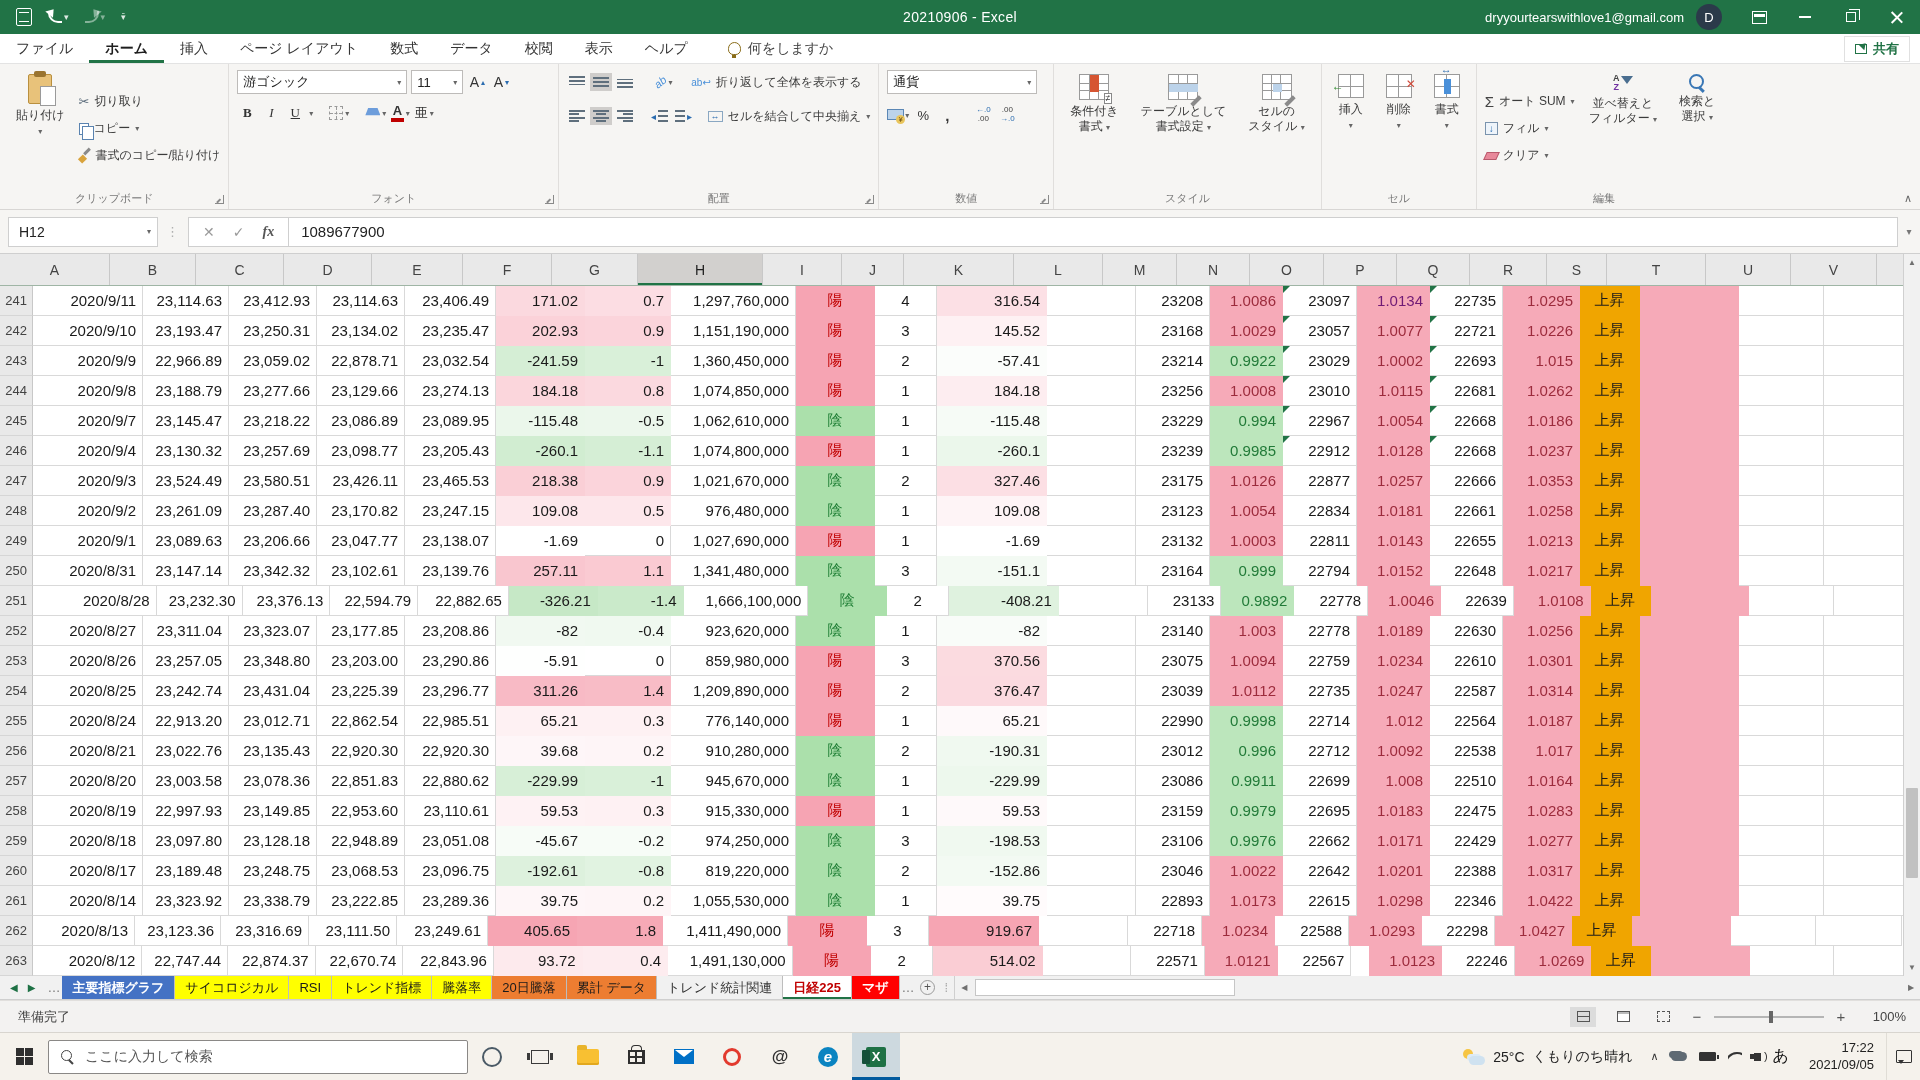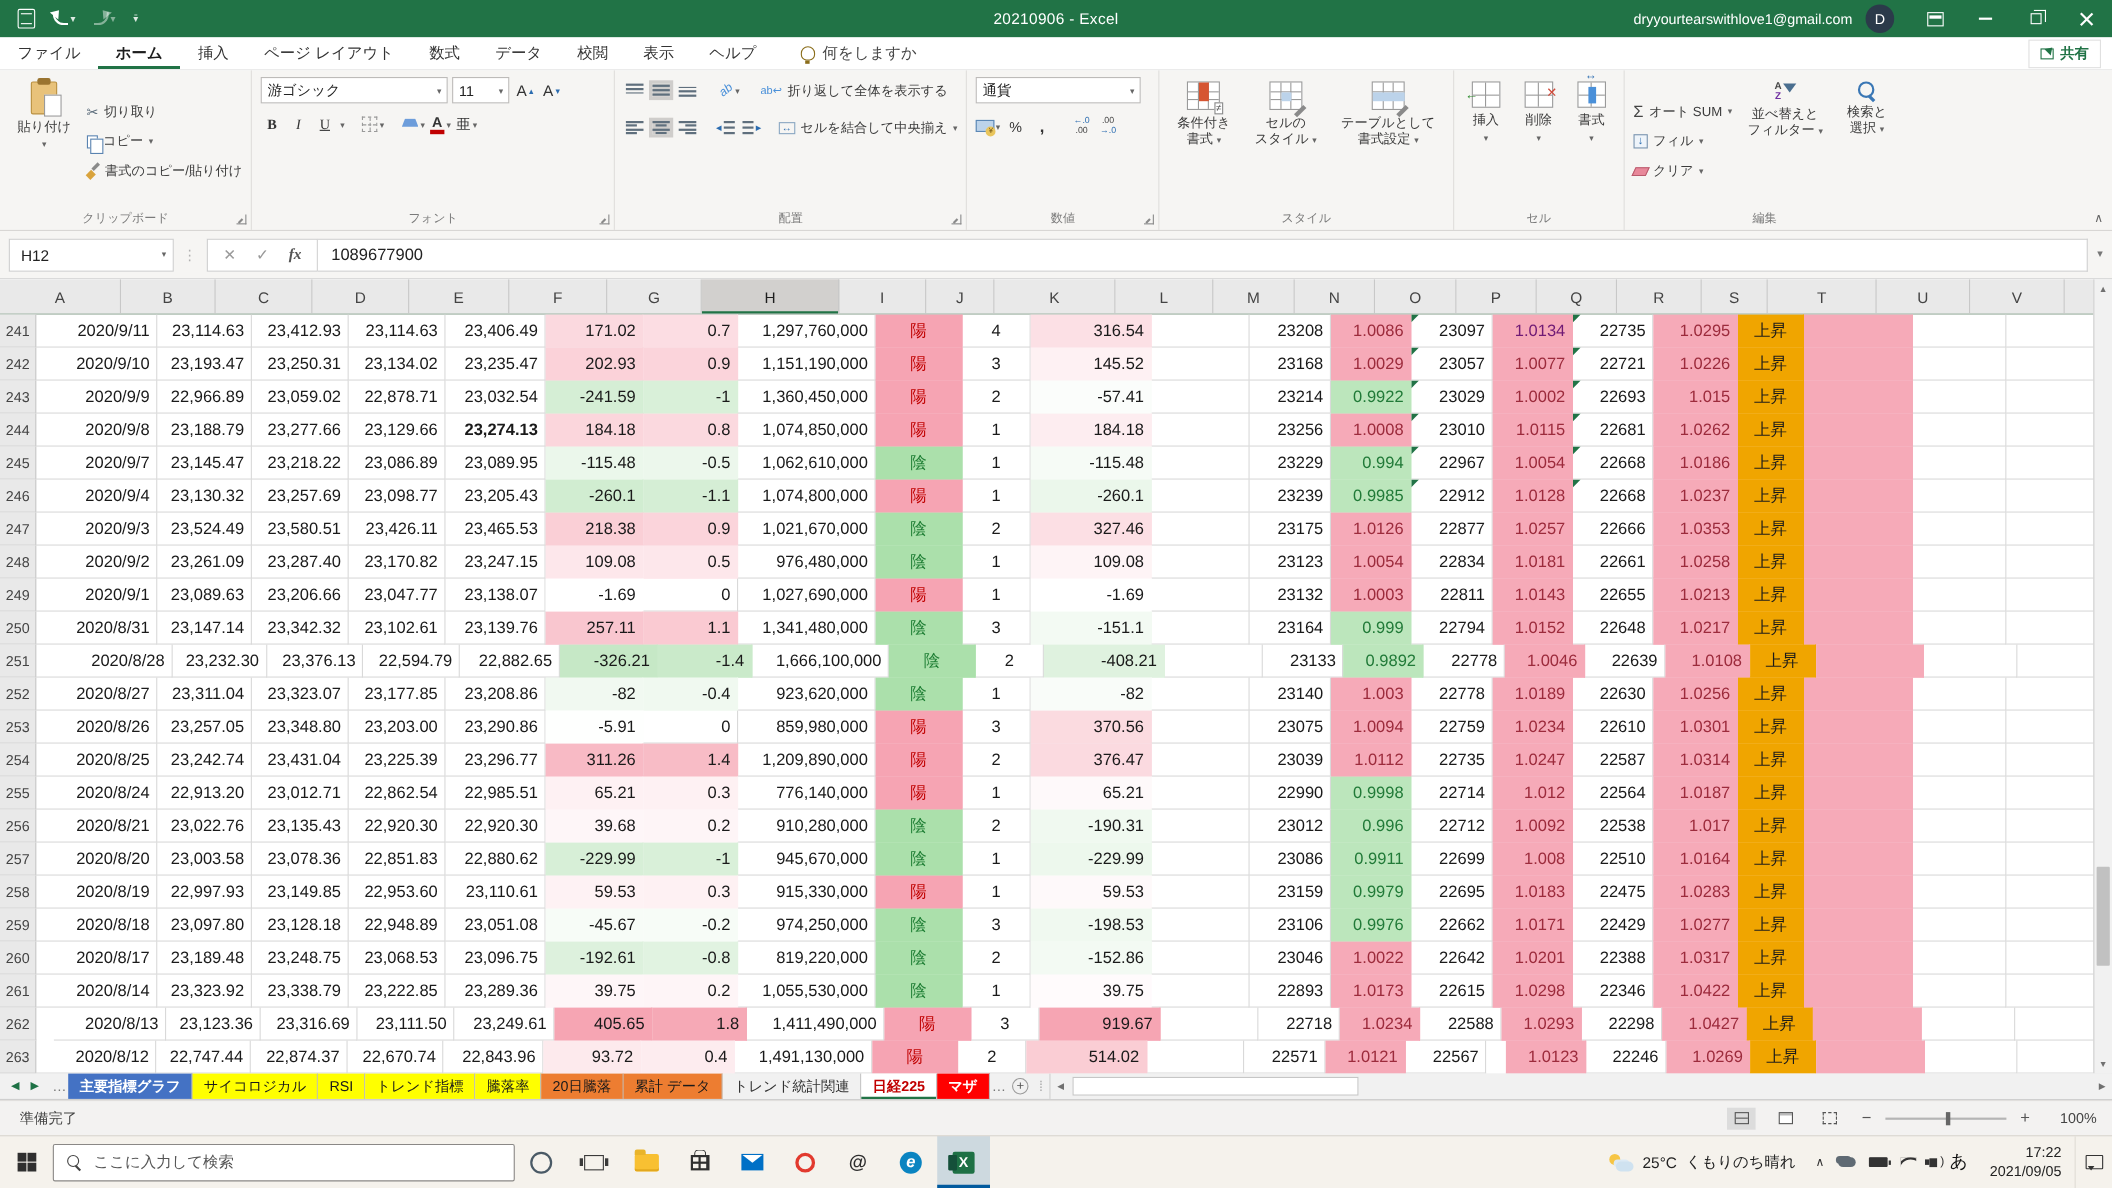--- a/index.html
+++ b/index.html
@@ -499,26 +499,26 @@
         </div>
     </div>
 
     <div class="rgroup">
       <div class="rgc">
         <div class="bigbtn">
           <span class="grid-ic gi-red"></span>
           <span><span>条件付き</span><br><span>書式</span> <span class="chev">▾</span></span>
         </div>
         <div class="bigbtn">
+          <span class="grid-ic gi-blue gi-brush"></span>
+          <span><span>テーブルとして</span><br><span>書式設定</span> <span class="chev">▾</span></span>
+        </div>
+        <div class="bigbtn">
           <span class="grid-ic gi-sel gi-brush"></span>
           <span><span>セルの</span><br><span>スタイル</span> <span class="chev">▾</span></span>
-        </div>
-        <div class="bigbtn">
-          <span class="grid-ic gi-blue gi-brush"></span>
-          <span><span>テーブルとして</span><br><span>書式設定</span> <span class="chev">▾</span></span>
         </div>
       </div>
       <div class="rglabel">
           <span>スタイル</span>
         </div>
     </div>
 
     <div class="rgroup">
       <div class="rgc">
         <div class="bigbtn">
@@ -698,21 +698,21 @@
           <div class="cell" style="width: 99px; background: rgb(246, 170, 184); border-right-color: rgb(246, 170, 184); border-bottom-color: rgb(246, 170, 184);"></div>
           <div class="cell" style="width: 85px;"></div>
           <div class="cell" style="width: 86px;"></div>
         </div>
         <div class="grow">
           <div class="rowhead">244</div>
           <div class="cell" style="width: 110px;">2020/9/8</div>
           <div class="cell" style="width: 86px;">23,188.79</div>
           <div class="cell" style="width: 88px;">23,277.66</div>
           <div class="cell" style="width: 88px;">23,129.66</div>
-          <div class="cell" style="width: 91px; font-weight: bold;">23,274.13</div>
+          <div class="cell" style="width: 91px;">23,274.13</div>
           <div class="cell" style="width: 89px; background: rgb(251, 214, 220); border-right-color: rgb(251, 214, 220); border-bottom-color: rgb(251, 214, 220);">184.18</div>
           <div class="cell" style="width: 86px; background: rgb(251, 217, 223); border-right-color: rgb(251, 217, 223); border-bottom-color: rgb(251, 217, 223);">0.8</div>
           <div class="cell" style="width: 125px;">1,074,850,000</div>
           <div class="cell ctr" style="width: 79px; background: rgb(246, 164, 179); border-right-color: rgb(246, 164, 179); border-bottom-color: rgb(246, 164, 179); color: rgb(192, 0, 0);">陽</div>
           <div class="cell ctr" style="width: 62px;">1</div>
           <div class="cell" style="width: 110px; background: rgb(253, 237, 240); border-right-color: rgb(253, 237, 240); border-bottom-color: rgb(253, 237, 240);">184.18</div>
           <div class="cell" style="width: 89px;"></div>
           <div class="cell" style="width: 74px;">23256</div>
           <div class="cell" style="width: 73px; background: rgb(246, 170, 184); border-right-color: rgb(246, 170, 184); border-bottom-color: rgb(246, 170, 184); color: rgb(156, 43, 60);">1.0008</div>
           <div class="cell" style="width: 74px;"><span class="tri"></span>23010</div>
@@ -1144,21 +1144,21 @@
           <div class="cell" style="width: 73px; background: rgb(246, 170, 184); border-right-color: rgb(246, 170, 184); border-bottom-color: rgb(246, 170, 184); color: rgb(156, 43, 60);">1.0298</div>
           <div class="cell" style="width: 73px;">22346</div>
           <div class="cell" style="width: 77px; background: rgb(246, 170, 184); border-right-color: rgb(246, 170, 184); border-bottom-color: rgb(246, 170, 184); color: rgb(156, 43, 60);">1.0422</div>
           <div class="cell ctr" style="width: 60px; background: rgb(240, 165, 0); border-right-color: rgb(240, 165, 0); border-bottom-color: rgb(240, 165, 0); color: rgb(26, 26, 26);">上昇</div>
           <div class="cell" style="width: 99px; background: rgb(246, 170, 184); border-right-color: rgb(246, 170, 184); border-bottom-color: rgb(246, 170, 184);"></div>
           <div class="cell" style="width: 85px;"></div>
           <div class="cell" style="width: 86px;"></div>
         </div>
         <div class="grow">
           <div class="rowhead">262</div>
-          <div class="cell" style="width: 102px; margin-left: 16px;">2020/8/13</div>
+          <div class="cell" style="width: 102px;">2020/8/13</div>
           <div class="cell" style="width: 86px;">23,123.36</div>
           <div class="cell" style="width: 88px;">23,316.69</div>
           <div class="cell" style="width: 88px;">23,111.50</div>
           <div class="cell" style="width: 91px;">23,249.61</div>
           <div class="cell" style="width: 89px; background: rgb(246, 165, 179); border-right-color: rgb(246, 165, 179); border-bottom-color: rgb(246, 165, 179);">405.65</div>
           <div class="cell" style="width: 86px; background: rgb(246, 169, 182); border-right-color: rgb(246, 169, 182); border-bottom-color: rgb(246, 169, 182);">1.8</div>
           <div class="cell" style="width: 125px;">1,411,490,000</div>
           <div class="cell ctr" style="width: 79px; background: rgb(246, 164, 179); border-right-color: rgb(246, 164, 179); border-bottom-color: rgb(246, 164, 179); color: rgb(192, 0, 0);">陽</div>
           <div class="cell ctr" style="width: 62px;">3</div>
           <div class="cell" style="width: 110px; background: rgb(246, 165, 179); border-right-color: rgb(246, 165, 179); border-bottom-color: rgb(246, 165, 179);">919.67</div>

